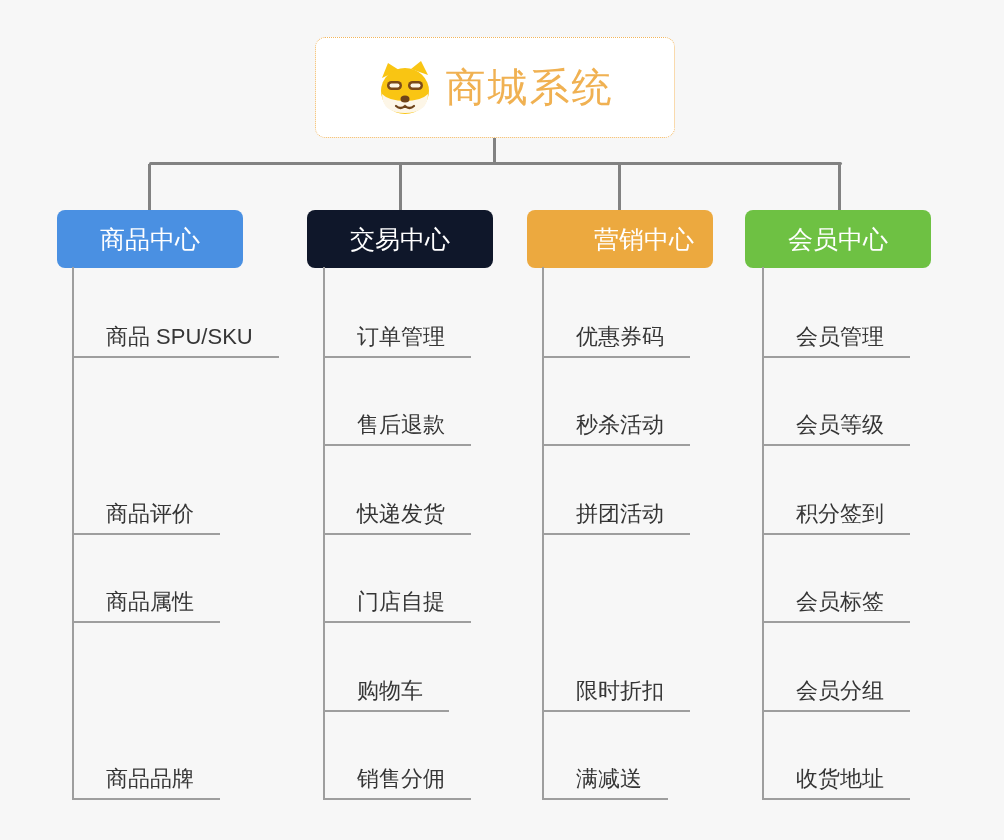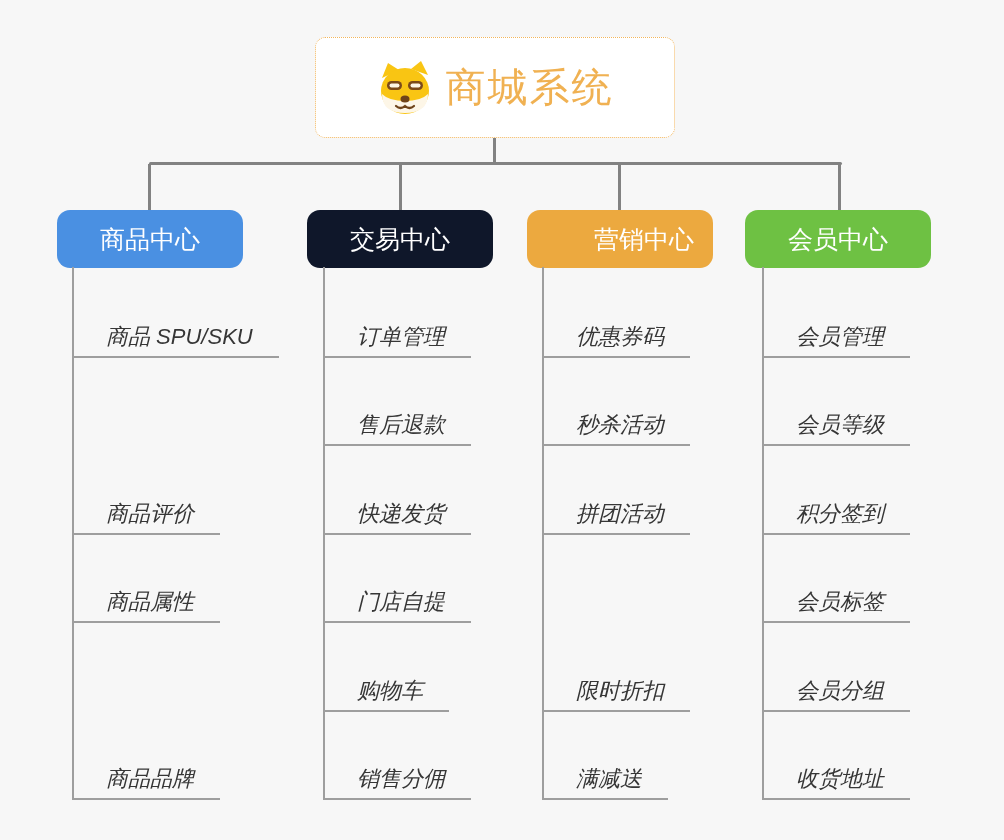--- a/index.html
+++ b/index.html
@@ -15,35 +15,35 @@
   }
   .root-title{color:#f0b152;font-size:40px;letter-spacing:2px;}
   
   .line{position:absolute;background:#828282;}
   .root-drop{left:493px;top:138px;width:3px;height:25px;}
   .bus{left:149px;top:162px;width:693px;height:3px;border-radius:2px;}
   .drop{top:164px;width:3px;height:46px;}
   .drop.d1{left:148px}.drop.d2{left:399px}.drop.d3{left:618px}.drop.d4{left:838px}
   
   .branch{
-    position:absolute;top:210px;width:186px;height:58px;border-radius:13px;
+    position:absolute;top:210px;width:186px;height:58px;border-radius:8px;
     color:#ffffff;font-size:25px;display:flex;align-items:center;justify-content:center;
     box-sizing:border-box;cursor:default;
   }
   .branch.c1{left:57px;background:#4a90e2;}
   .branch.c2{left:307px;background:#e25c5c;}
   .branch.c3{left:527px;background:#eca93f;}
   .branch.c4{left:745px;background:#6ec143;}
   
   .spine{position:absolute;top:267px;width:2px;height:533px;background:#9e9e9e;}
   .spine.c1{left:72px}.spine.c2{left:323px}.spine.c3{left:542px}.spine.c4{left:762px}
   
   .item{
     position:absolute;font-size:22px;line-height:28px;color:#363636;
-    padding:0 26px 5px 34px;border-bottom:2px solid #9e9e9e;white-space:nowrap;font-style:italic;
+    padding:0 26px 5px 34px;border-bottom:2px solid #9e9e9e;white-space:nowrap;
   }
   .item.c1{left:72px}.item.c2{left:323px}.item.c3{left:542px}.item.c4{left:762px}
   .row1{top:323px}.row2{top:411px}.row3{top:500px}
   .row4{top:588px}.row5{top:677px}.row6{top:765px}
 </style>
 </head>
 <body>
 
 <div class="canvas">
 

